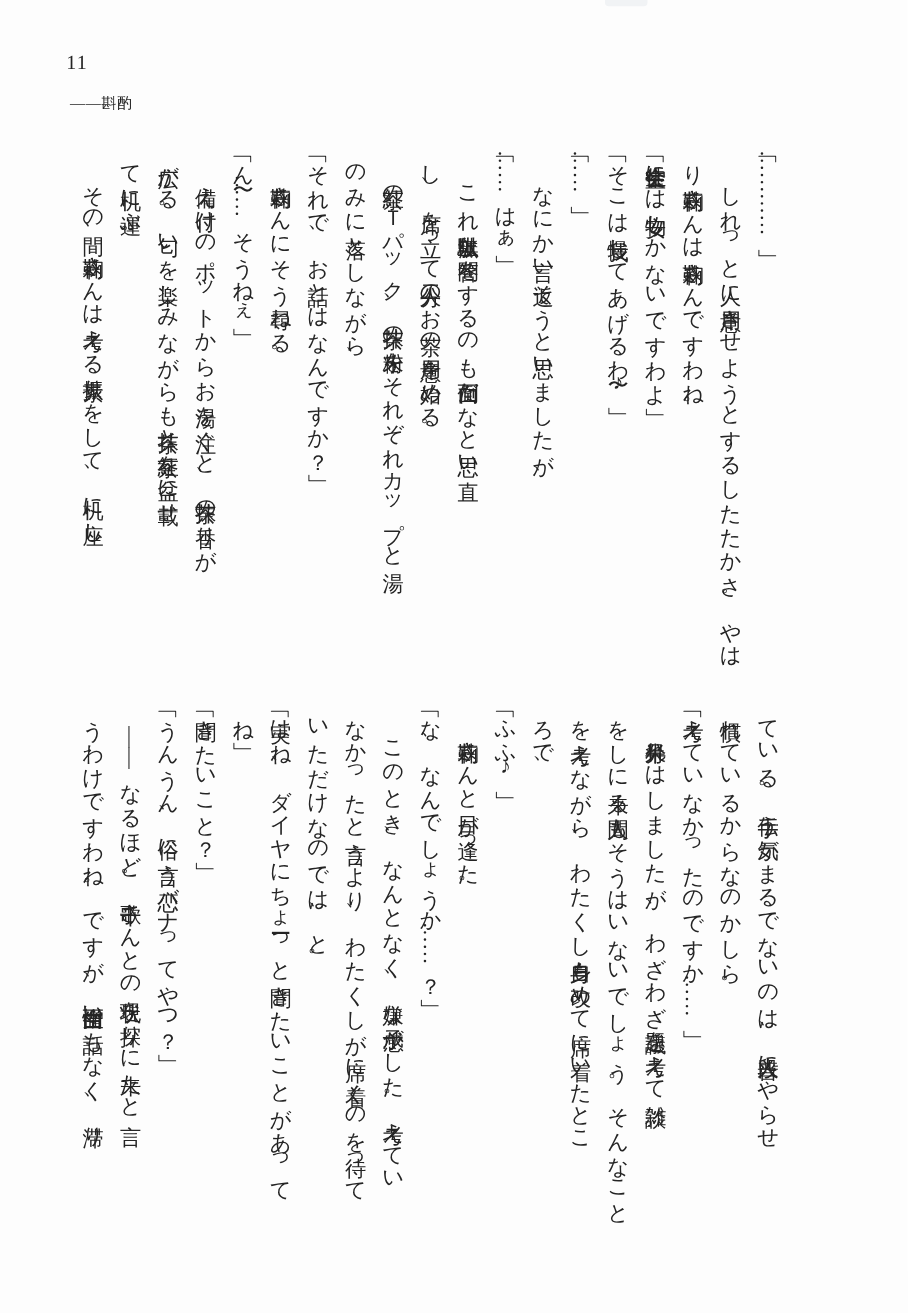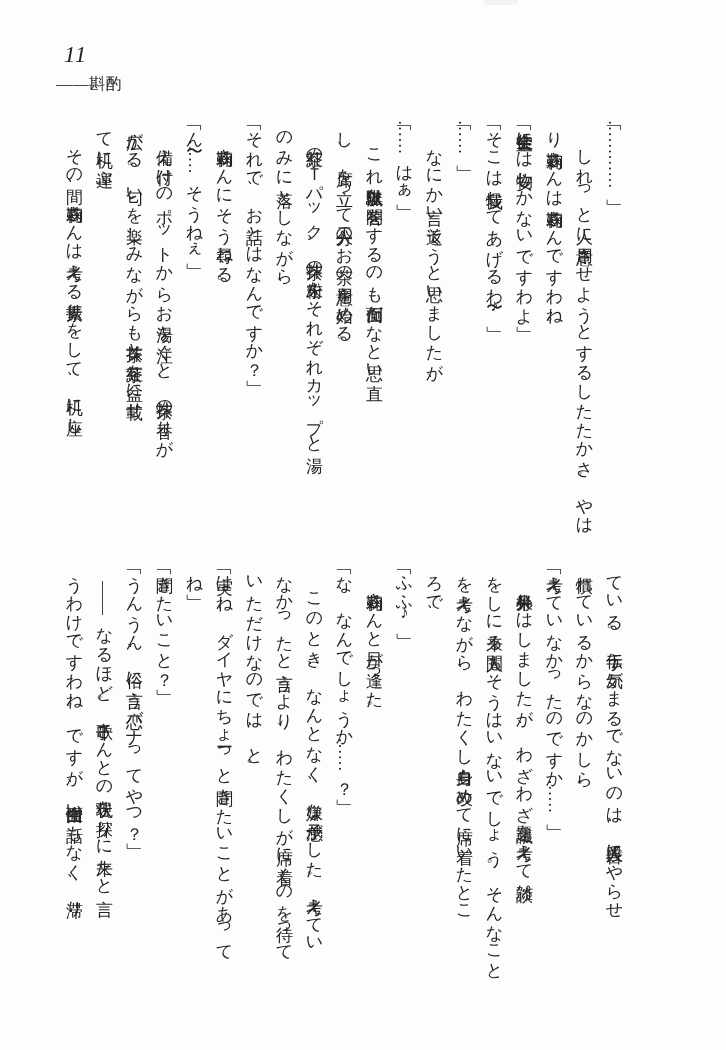--- a/index.html
+++ b/index.html
@@ -11,30 +11,29 @@
     width: 726px;
     height: 1050px;
     background: #fdfdfd;
     overflow: hidden;
     font-family: "Liberation Serif", "DejaVu Serif", serif;
     color: #242424;
   }
   .page-number {
     position: absolute;
     top: 42px;
-    left: 64px;
-    font-size: 23px;
+    left: 53px;
+    font-size: 16px;
     letter-spacing: 1px;
-    font-style: italic;
   }
   .chapter-title {
     position: absolute;
     top: 74px;
     left: 56px;
-    font-size: 16px;
+    font-size: 12px;
     letter-spacing: 0.5px;
   }
   .vtext {
     position: absolute;
     right: 97px;
     height: 416px;
     writing-mode: vertical-rl;
     text-orientation: mixed;
     font-size: 17px;
     line-height: 30px;

